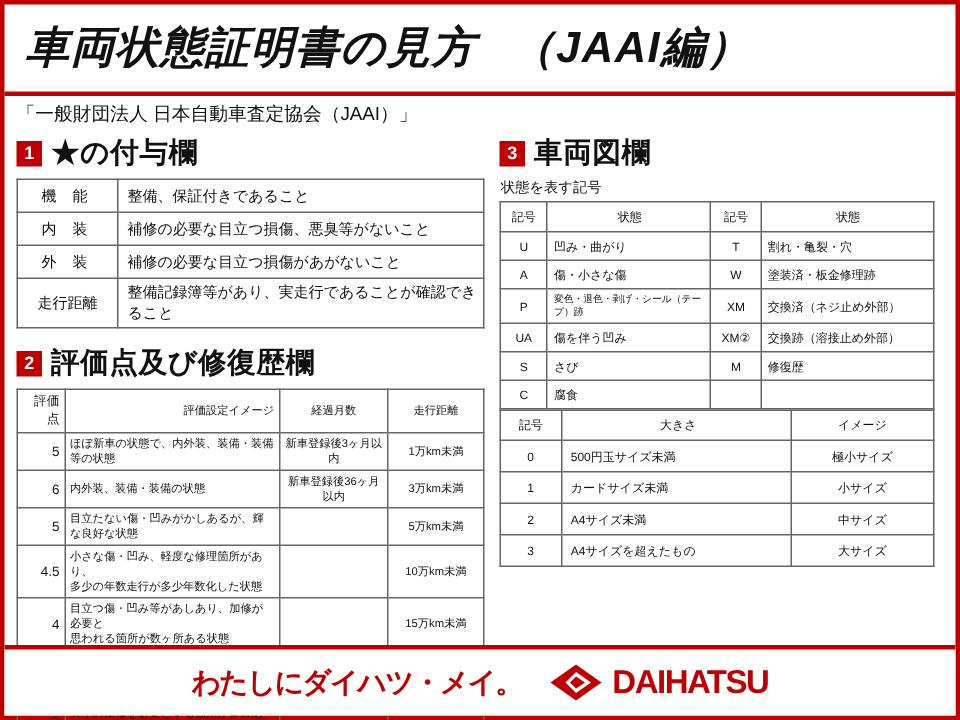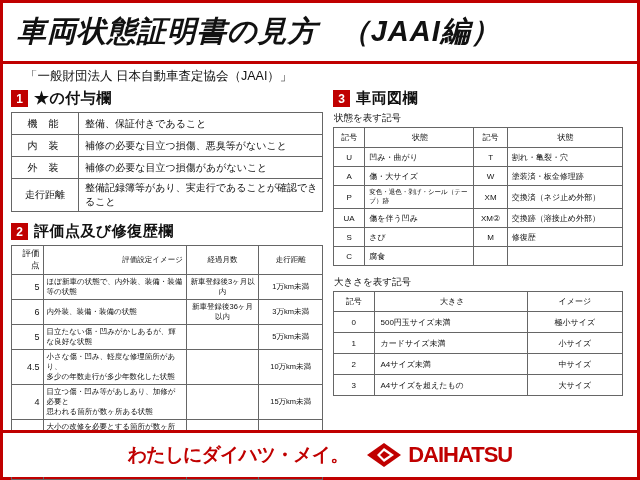--- a/index.html
+++ b/index.html
@@ -11,31 +11,31 @@
   }
   .page{position:relative;width:640px;height:480px;box-sizing:border-box;border:3px solid #c00000;}
   
   .header{height:58px;display:flex;align-items:center;padding-left:14px;}
   .header .title{
     font-size:29px;font-weight:bold;letter-spacing:1px;color:#111;
     font-style:italic;
   }
   .header .title .paren{margin-left:23px;}
   .redline{height:3px;background:#c00000;margin:0 0 0 0;}
-  .subtitle{font-size:12.5px;padding:4px 0 2px 22px;color:#111;}
+  .subtitle{font-size:12.5px;padding:4px 0 2px 8px;color:#111;}
   
   .content{display:flex;padding:0 8px;gap:10px;}
   .col-left{width:312px;}
   .col-right{width:290px;}
   .sec-head{display:flex;align-items:center;gap:6px;margin:2px 0 4px 0;}
   .num{
     width:17px;height:17px;background:#c00000;color:#fff;font-size:12px;
     display:flex;align-items:center;justify-content:center;font-weight:bold;
   }
-  .sec-title{font-size:15px;font-weight:bold;letter-spacing:0.5px;}
+  .sec-title{font-size:19px;font-weight:bold;letter-spacing:0.5px;}
   table{border-collapse:collapse;width:100%;}
   td,th{border:1px solid #666;font-size:9px;padding:2px 3px;vertical-align:middle;}
   
   .t1 td{height:17px;}
   .t1 .lbl{width:60px;text-align:center;letter-spacing:4px;font-size:10px;}
   .t1 .lbl.nospace{letter-spacing:0;}
   .t1 .val{padding-left:6px;font-size:10px;}
   
   .t2 th{background:#fff;text-align:right;font-size:8.5px;height:16px;font-weight:normal;}
   .t2 td{height:15px;}
@@ -199,21 +199,21 @@
           <th class="d2">状態</th>
         </tr>
         <tr>
           <td class="s">U</td>
           <td class="d">凹み・曲がり</td>
           <td class="s2">T</td>
           <td class="d2">割れ・亀裂・穴</td>
         </tr>
         <tr>
           <td class="s">A</td>
-          <td class="d">傷・大サイズ</td>
+          <td class="d">傷・小さな傷</td>
           <td class="s2">W</td>
           <td class="d2">塗装済・板金修理跡</td>
         </tr>
         <tr>
           <td class="s">P</td>
           <td class="d" style="font-size:6.5px;">変色・退色・剥げ・シール（テープ）跡</td>
           <td class="s2">XM</td>
           <td class="d2">交換済（ネジ止め外部）</td>
         </tr>
         <tr>
@@ -230,21 +230,20 @@
         </tr>
         <tr>
           <td class="s">C</td>
           <td class="d">腐食</td>
           <td class="s2"></td>
           <td class="d2"></td>
         </tr>
       </tbody>
         </table>
 
-      <div class="r-label" style="margin-top:10px;">大きさを表す記号</div>
 
       <table class="t4">
         <tbody>
             <tr>
           <th class="a">記号</th>
           <th class="b">大きさ</th>
           <th class="c">イメージ</th>
         </tr>
         <tr>
           <td class="a">0</td>

